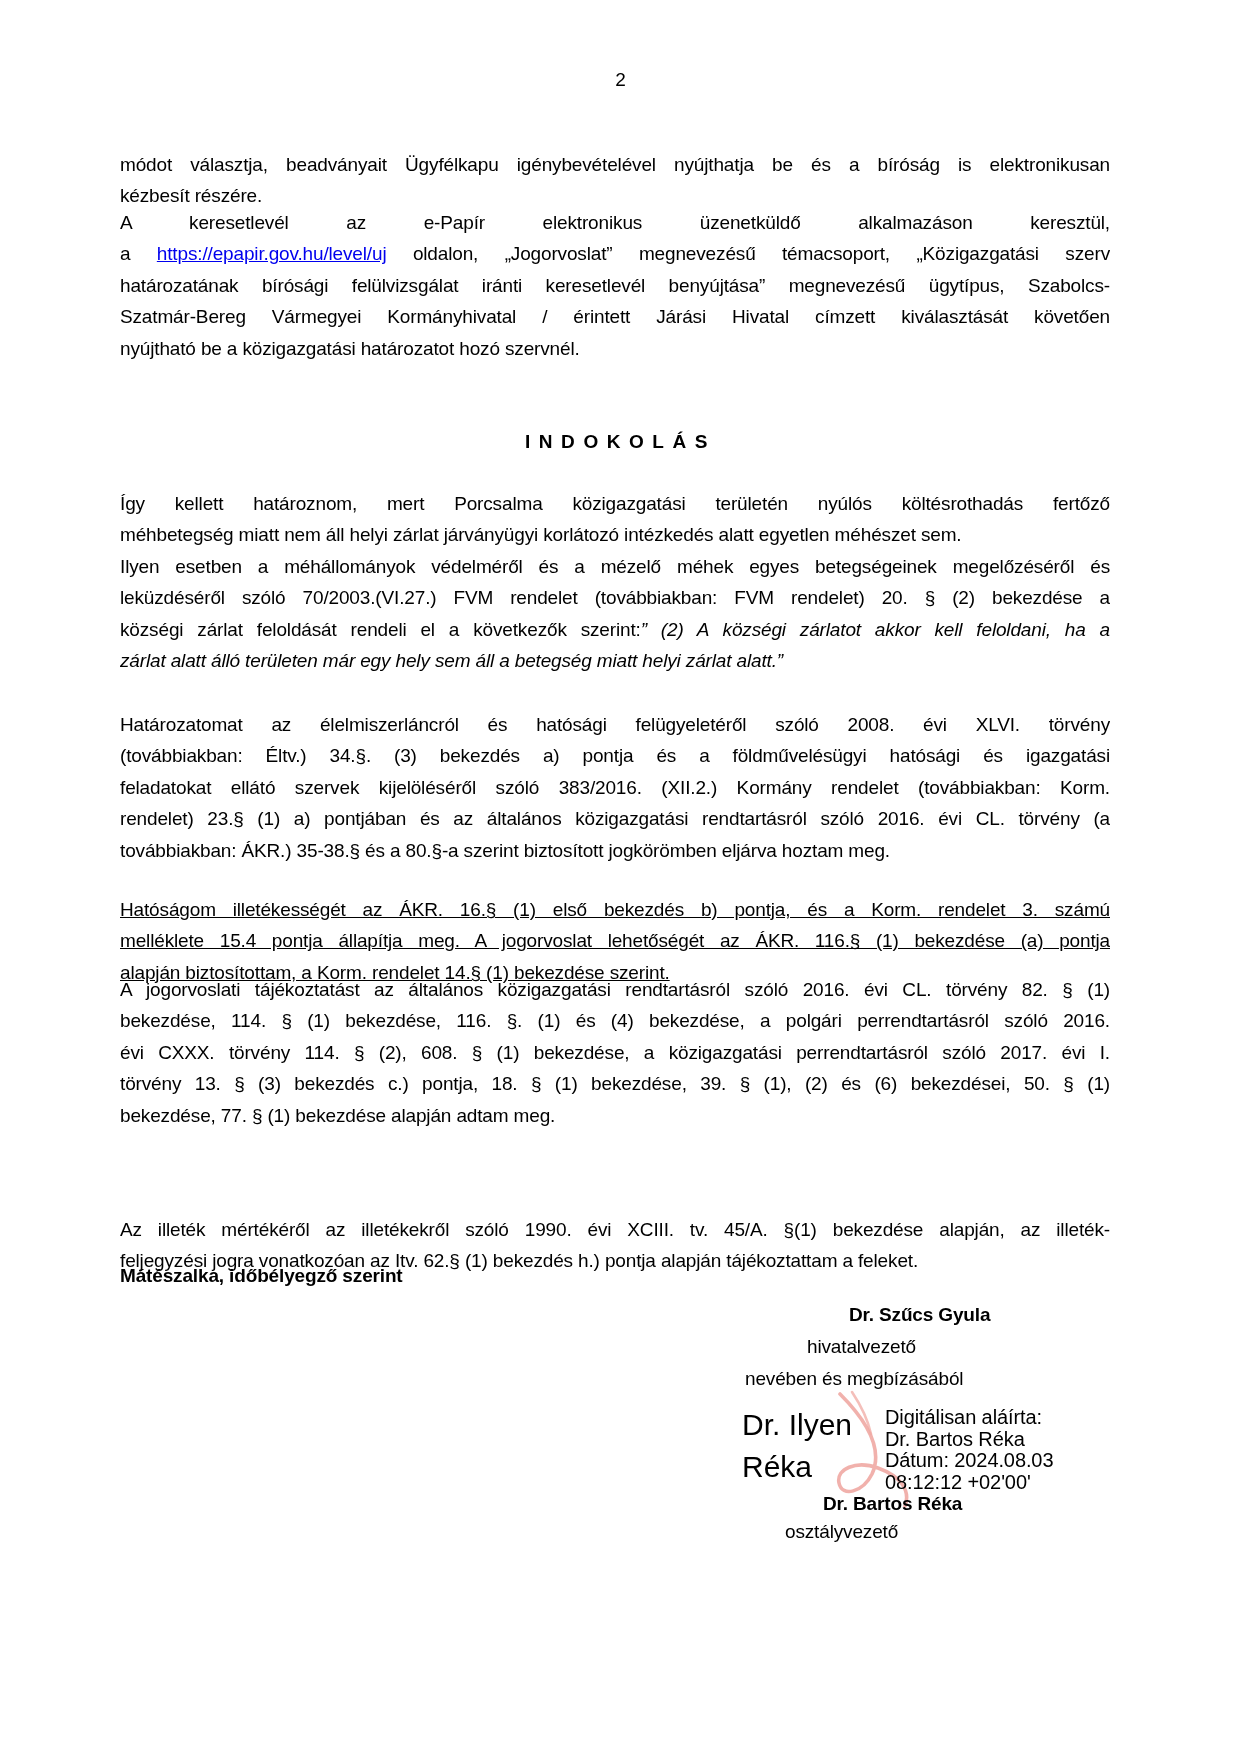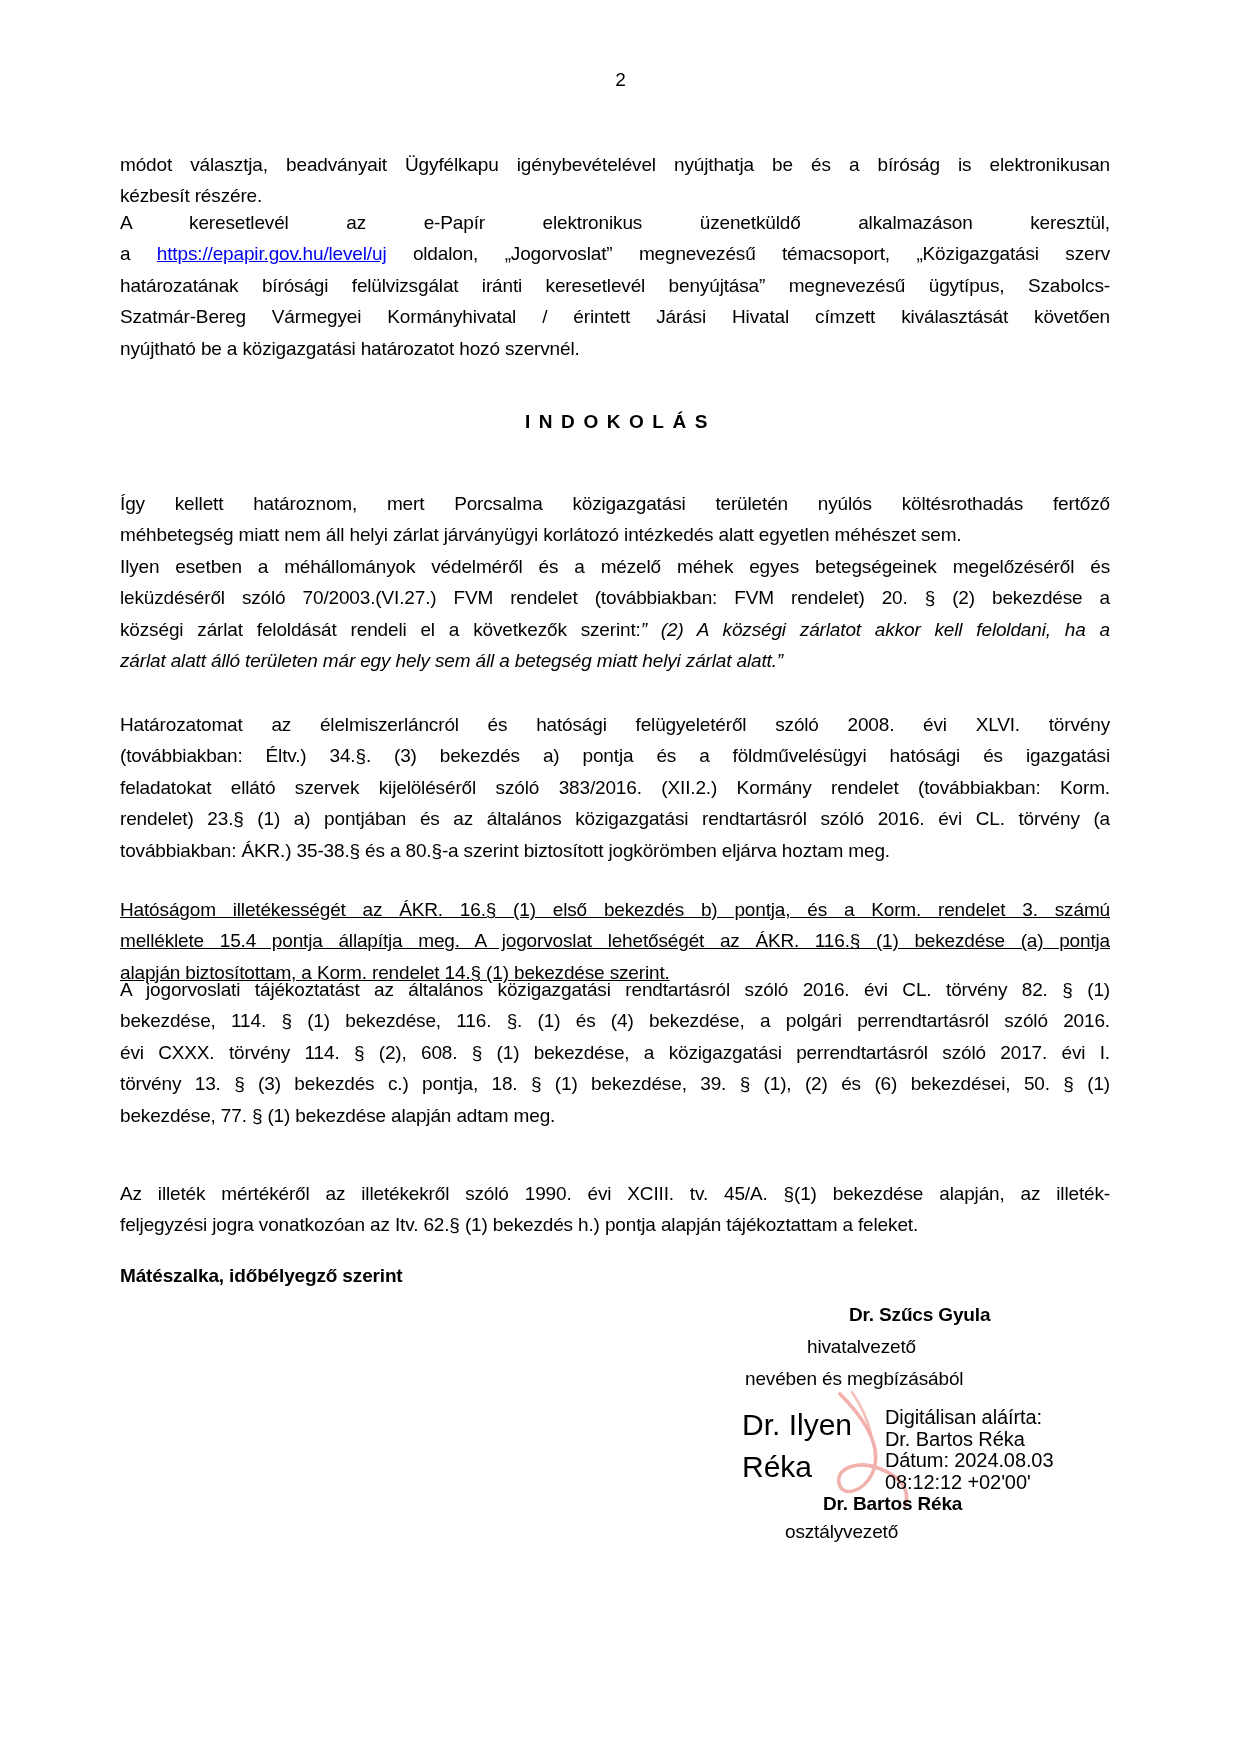--- a/index.html
+++ b/index.html
@@ -8,36 +8,36 @@
     background:#ffffff; overflow:hidden;
     font-family:"Liberation Sans", sans-serif;
     font-size:19px; line-height:31.4px; color:#000000;
     letter-spacing:-0.15px;
   }
   .pagenum {
     position:absolute; top:64px; left:0; width:100%;
     text-align:center;
   }
   .heading {
-    position:absolute; top:406px; left:0; width:100%;
+    position:absolute; top:426px; left:0; width:100%;
     text-align:center; font-weight:bold; letter-spacing:0.45em;
   }
   .para { position:absolute; left:120px; width:990px; }
   .line { height:31.4px; overflow:hidden; text-align:justify; text-align-last:justify; }
   .line.last { text-align-last:left; }
   .italic { font-style:italic; }
   a.doclink { color:#0000EE; text-decoration:underline; cursor:pointer; }
   #p1  { top:149px; }
   #p2  { top:207px; }
   #p3a { top:488px; }
   #p3b { top:550.8px; }
   #p4  { top:709px; }
   #p5  { top:894px;text-decoration:underline; }
   #p6  { top:974px; }
-  #p6b { top:1178px; }
+  #p6b { top:1214px; }
   .dateline {
     position:absolute; left:120px; top:1260px; font-weight:bold;
   }
   .s1name  { position:absolute; left:825px; top:1299px; font-weight:bold;margin-left:24px; }
   .s1title { position:absolute; left:807px; top:1331px; }
   .s1deleg { position:absolute; left:745px; top:1363px; }
   .bigsig {
     position:absolute; left:742px; top:1404px;
     font-size:30px; line-height:42px; letter-spacing:0;
     font-weight:400;

